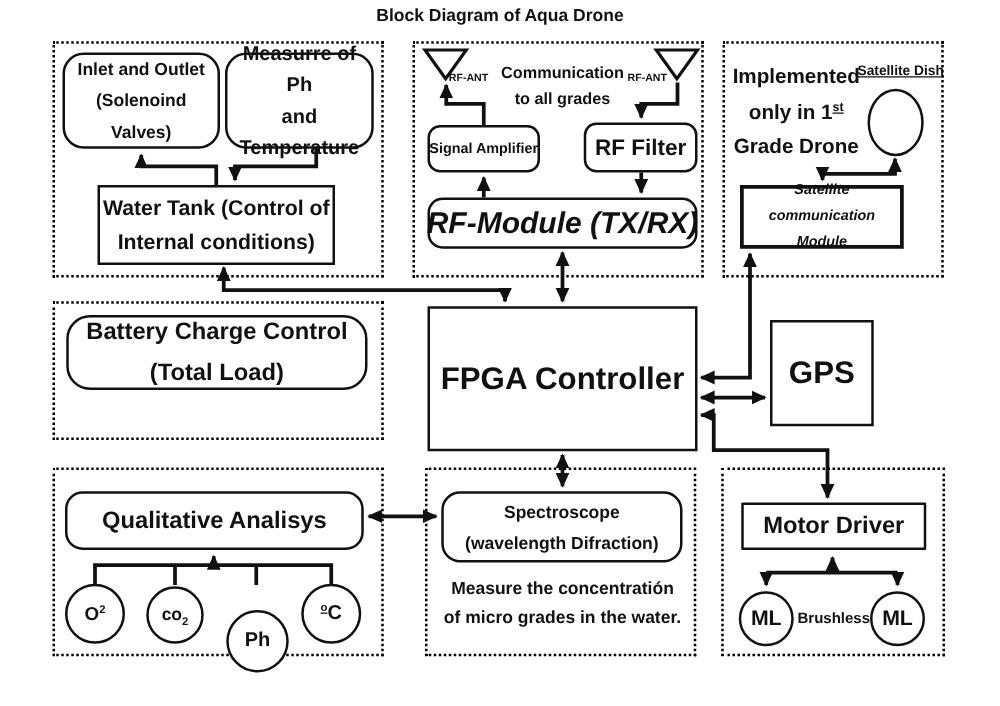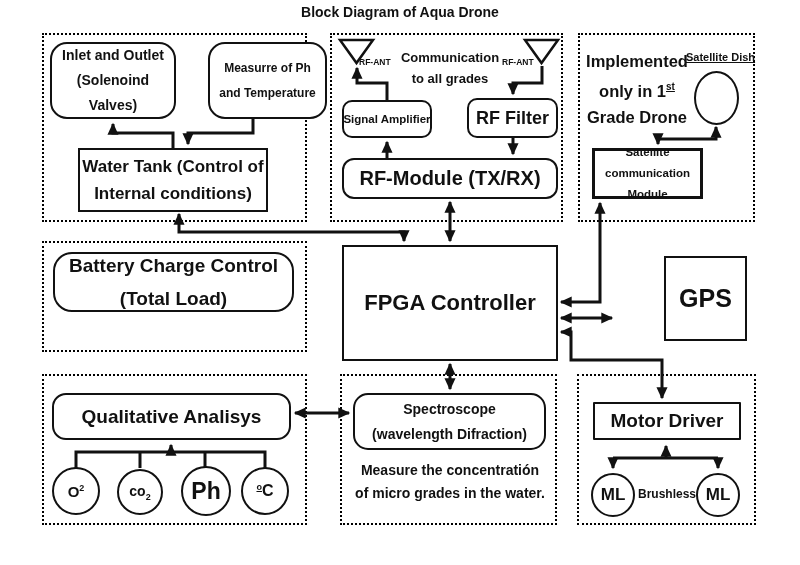--- a/index.html
+++ b/index.html
@@ -67,67 +67,67 @@
     <g stroke="#111" stroke-width="2.5" fill="#fff">
       <polygon points="340,40 373,40 356.5,63"></polygon>
       <polygon points="525,40 558,40 541.5,63"></polygon>
     </g>
   </svg>
 
   <div class="abs node round" style="left:50px;top:42px;width:126px;height:77px;font-size:14px;line-height:25px;border-radius:17px;">
     <div>Inlet and Outlet</div>
     <div>(Solenoind Valves)</div>
   </div>
-  <div class="abs node round" style="left:180px;top:42px;width:119px;height:77px;font-size:12px;line-height:25px;border-radius:17px;margin-left:28px;">
+  <div class="abs node round" style="left:180px;top:42px;width:119px;height:77px;font-size:16px;line-height:25px;border-radius:17px;">
     <div>Measurre of Ph</div>
     <div>and Temperature</div>
   </div>
   <div class="abs node" style="left:78px;top:148px;width:190px;height:64px;font-size:17px;line-height:27px;">
     <div>Water Tank (Control of</div>
     <div>Internal conditions)</div>
   </div>
 
   <div class="abs lbl nw" style="left:359px;top:57px;font-size:8.5px;">RF-ANT</div>
   <div class="abs lbl nw" style="left:502px;top:57px;font-size:8.5px;">RF-ANT</div>
   <div class="abs lbl" style="left:392px;top:47px;width:116px;font-size:13px;line-height:21px;">
     <div>Communication</div>
     <div>to all grades</div>
   </div>
   <div class="abs node round nw" style="left:342px;top:100px;width:90px;height:38px;font-size:11.5px;border-radius:10px;">Signal Amplifier</div>
   <div class="abs node round nw" style="left:467px;top:98px;width:91px;height:40px;font-size:18px;border-radius:10px;">RF Filter</div>
-  <div class="abs node round nw" style="left:342px;top:158px;width:216px;height:41px;font-size:20px;border-radius:12px;">RF-Module (TX/RX)</div>
+  <div class="abs node round nw" style="left:342px;top:158px;width:216px;height:41px;font-size:24px;border-radius:12px;font-style:italic;">RF-Module (TX/RX)</div>
 
   <div class="abs lbl" style="left:583px;top:48px;width:108px;font-size:16.5px;line-height:26px;">
     <div>Implemented</div>
     <div><span>only in  1</span><sup class="u" style="font-size:10px;">st</sup></div>
     <div>Grade Drone</div>
   </div>
   <div class="abs lbl nw" style="left:686px;top:51px;width:62px;font-size:11px;text-decoration:underline;">Satellite Dish</div>
   <div class="abs circle" style="left:694px;top:71px;width:45px;height:54px;"></div>
-  <div class="abs node" style="left:592px;top:148px;width:111px;height:51px;font-size:11.5px;line-height:21px;border-width:3px;">
+  <div class="abs node" style="left:592px;top:148px;width:131px;height:51px;font-size:11.5px;line-height:21px;border-width:3px;font-style:italic;">
     <div>Satellite communication</div>
     <div>Module</div>
   </div>
 
   <div class="abs node round" style="left:53px;top:252px;width:241px;height:60px;font-size:19px;line-height:33px;border-radius:19px;">
     <div>Battery Charge Control</div>
     <div>(Total Load)</div>
   </div>
 
-  <div class="abs node" style="left:342px;top:245px;width:216px;height:116px;font-size:22px;">FPGA Controller</div>
-  <div class="abs node" style="left:616px;top:256px;width:83px;height:85px;font-size:25px;margin-left:48px;">GPS</div>
+  <div class="abs node" style="left:342px;top:245px;width:216px;height:116px;font-size:25px;">FPGA Controller</div>
+  <div class="abs node" style="left:616px;top:256px;width:83px;height:85px;font-size:25px;">GPS</div>
 
   <div class="abs node round nw" style="left:52px;top:393px;width:239px;height:47px;font-size:19px;">Qualitative Analisys</div>
   <div class="abs circle" style="left:52px;top:467px;width:48px;height:48px;font-size:15px;align-items:center;">
     <span><span>O</span><sup style="font-size:9px;">2</sup></span>
   </div>
   <div class="abs circle" style="left:117px;top:469px;width:46px;height:46px;font-size:14px;">
     <span><span>co</span><sub style="font-size:9px;">2</sub></span>
   </div>
-  <div class="abs circle" style="left:181px;top:466px;width:50px;height:50px;font-size:23px;">
+  <div class="abs circle" style="left:181px;top:488px;width:50px;height:50px;font-size:16px;">
     <span>Ph</span>
   </div>
   <div class="abs circle" style="left:241px;top:467px;width:48px;height:48px;font-size:16px;">
     <span><sup class="u" style="font-size:9px;">o</sup><span>C</span></span>
   </div>
 
   <div class="abs node round" style="left:353px;top:393px;width:193px;height:57px;font-size:14px;line-height:25px;border-radius:15px;">
     <div>Spectroscope</div>
     <div>(wavelength Difraction)</div>
   </div>

